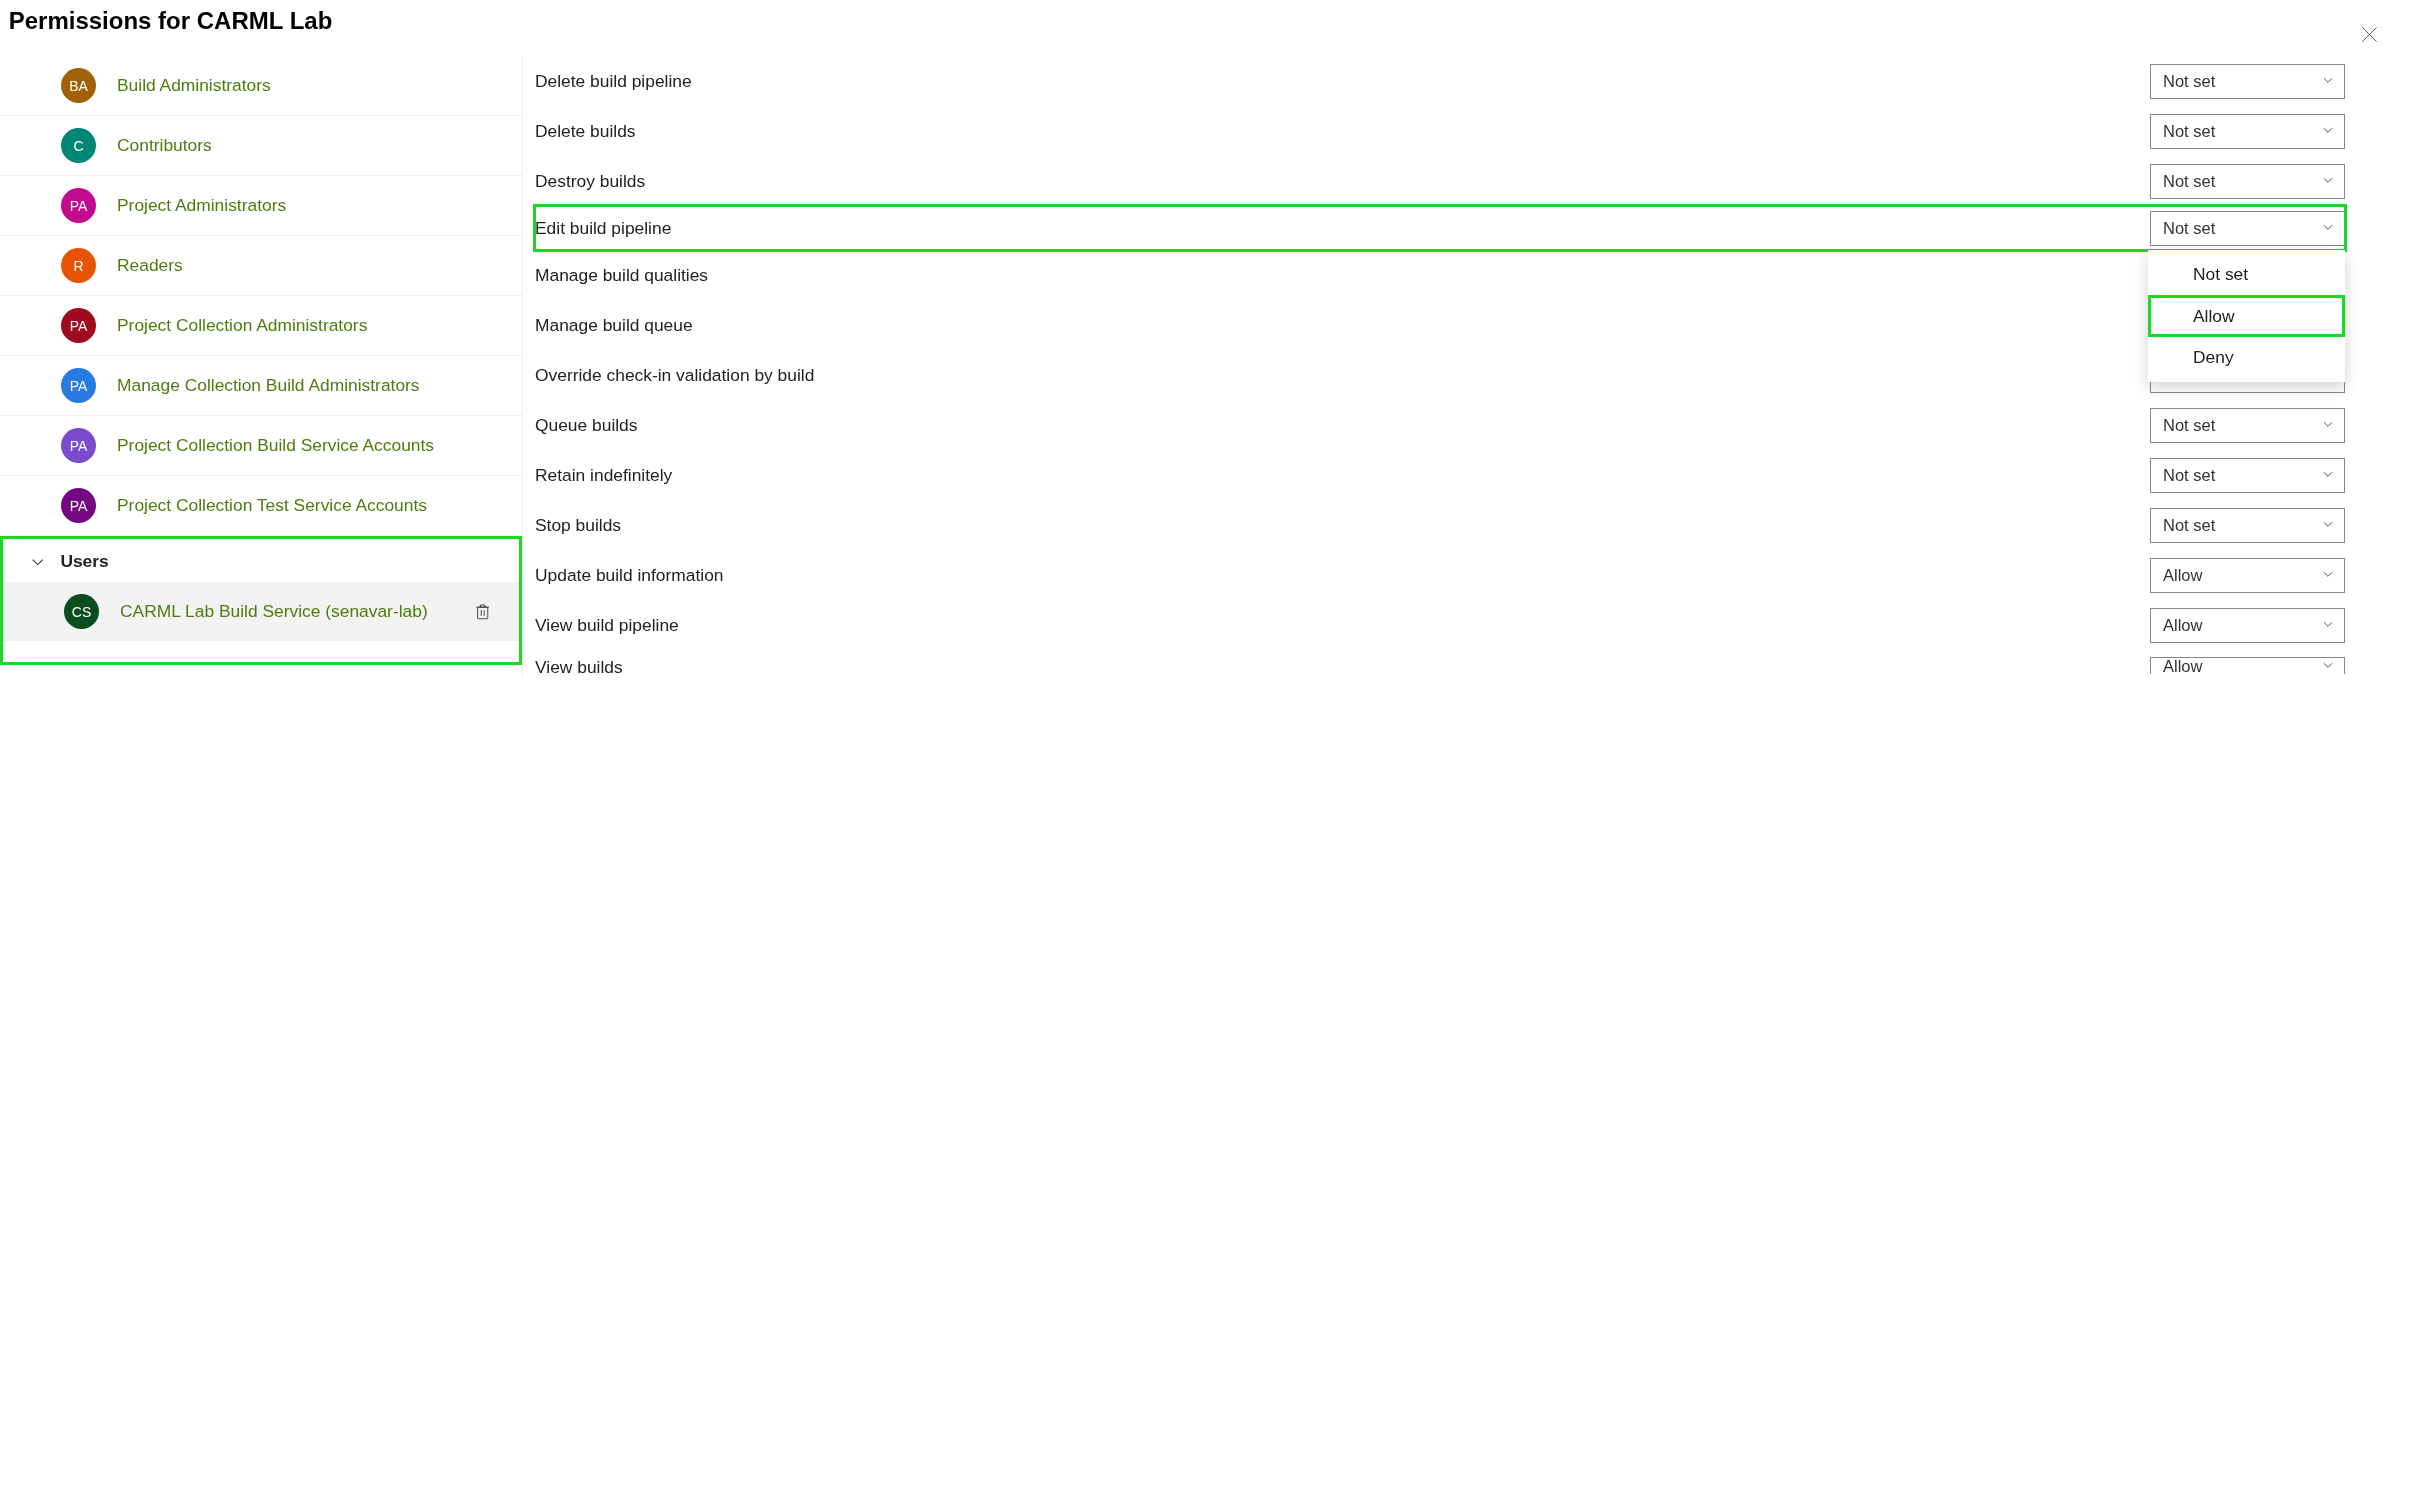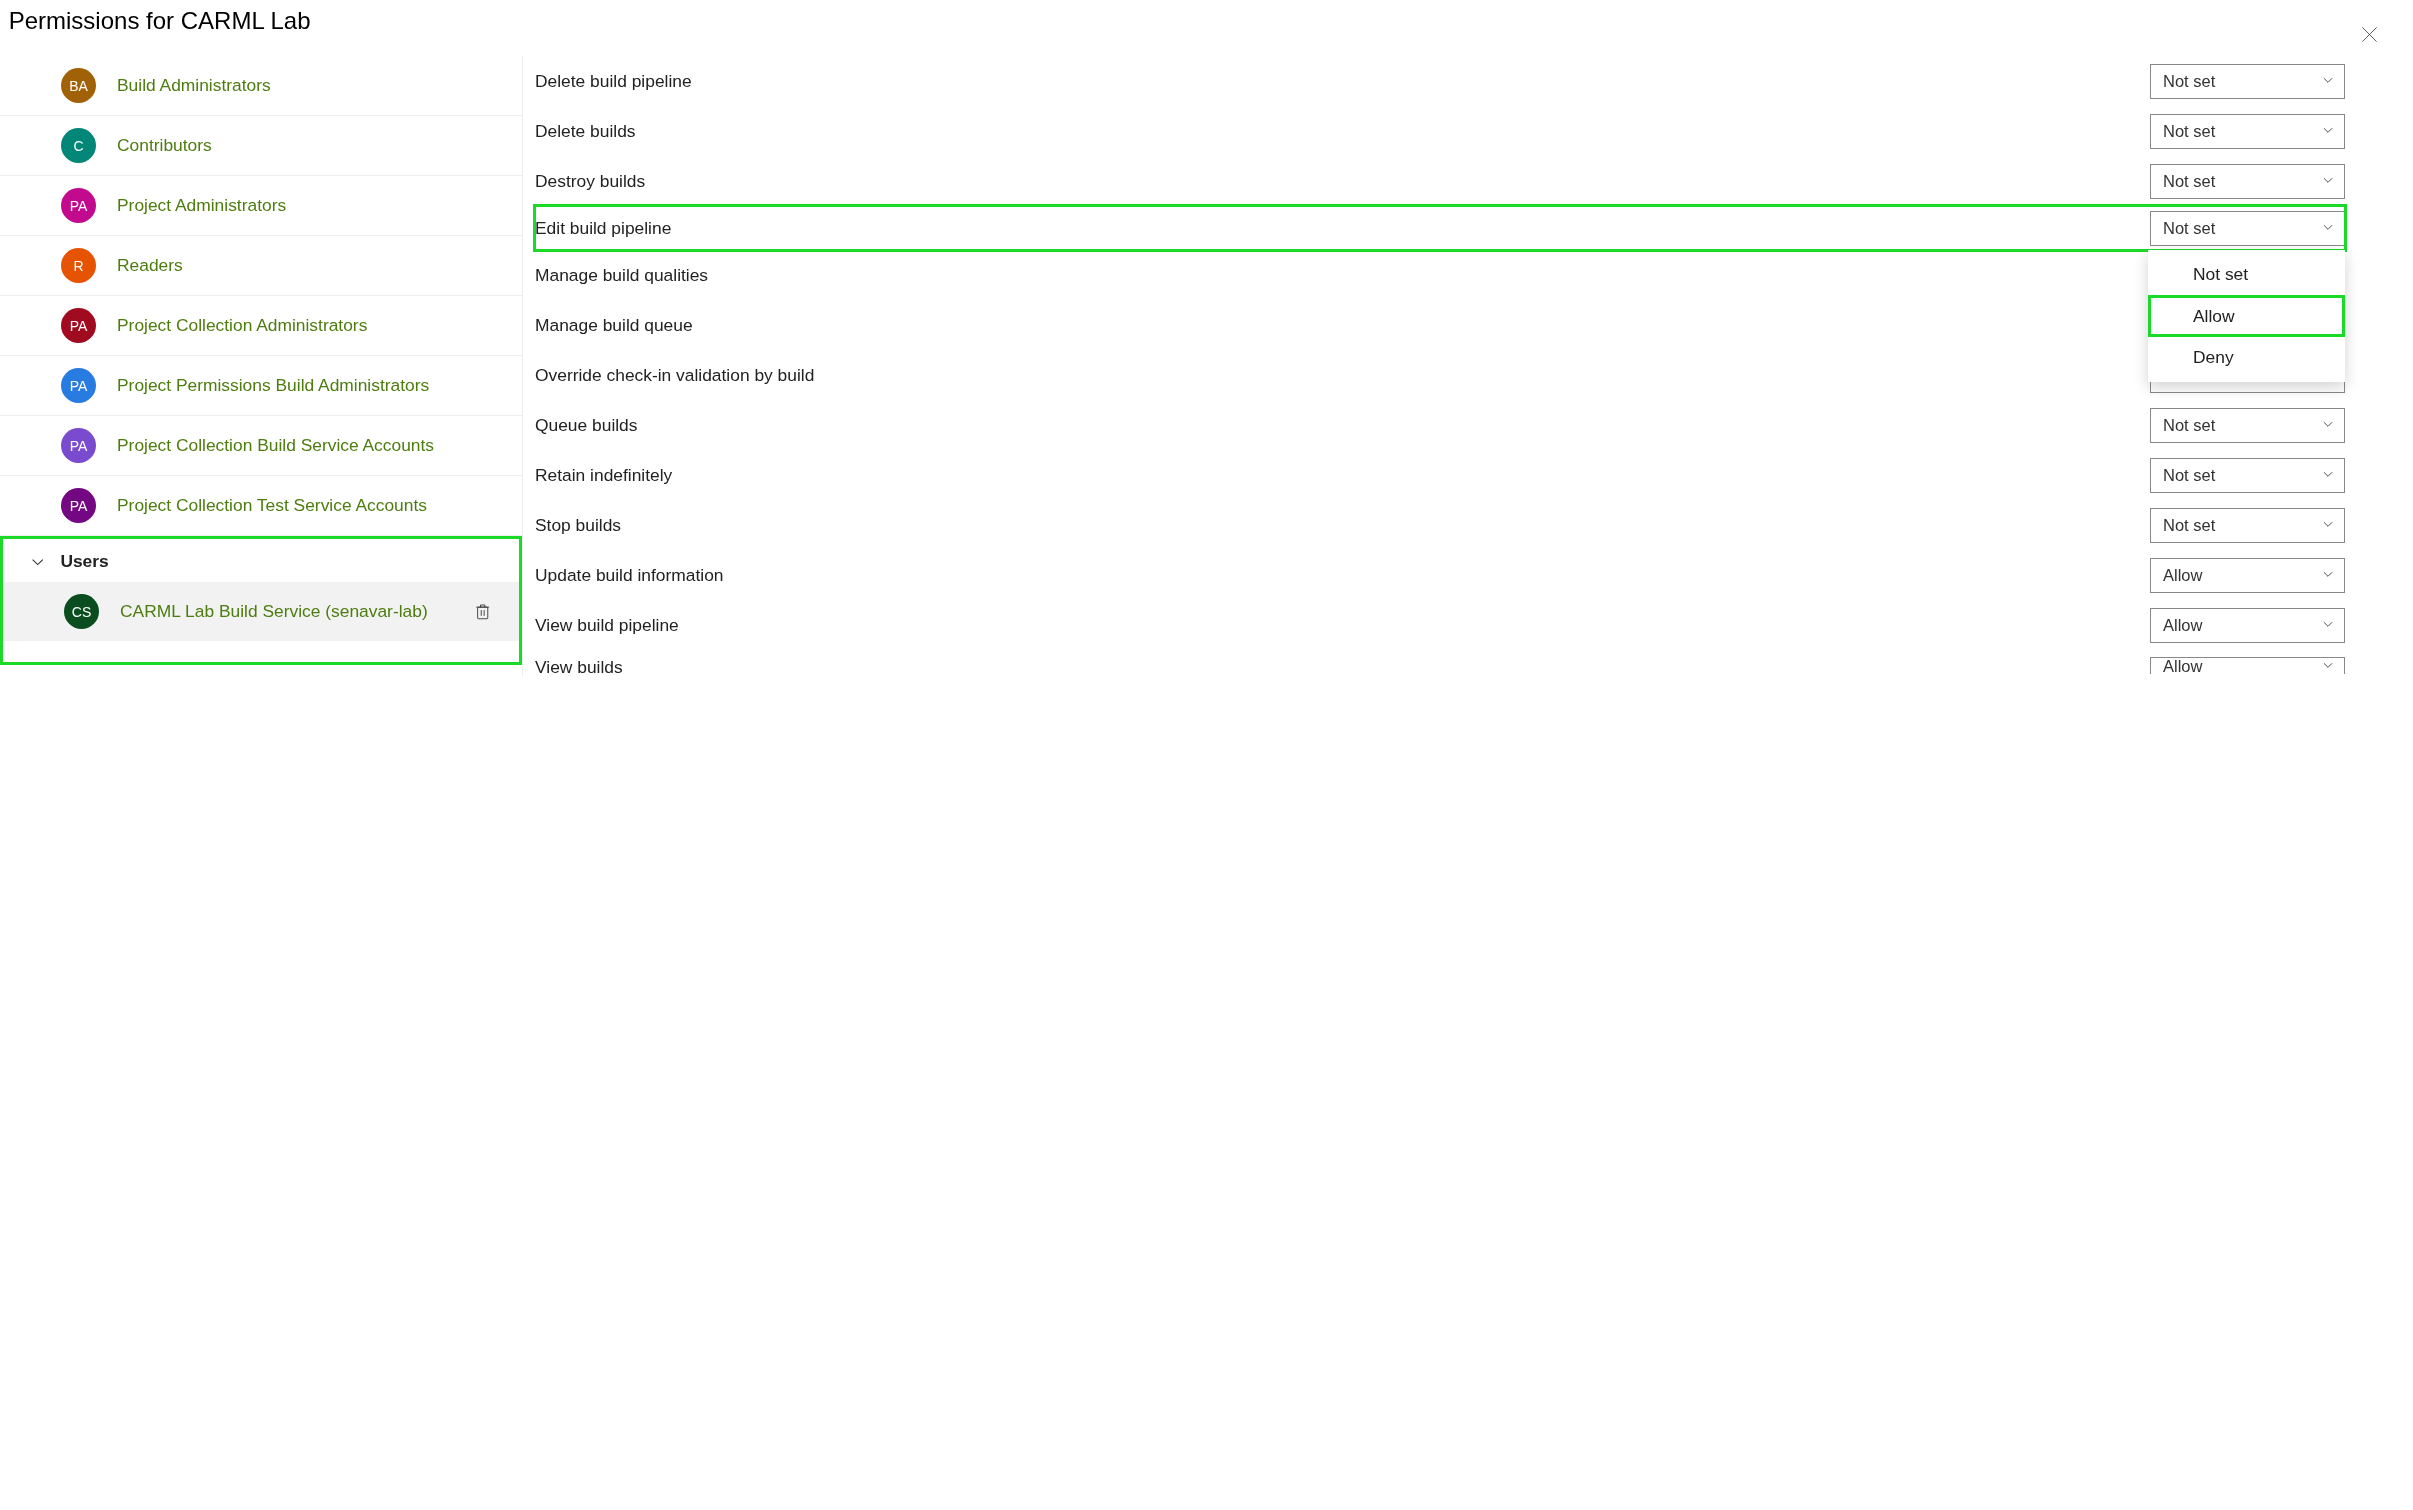--- a/index.html
+++ b/index.html
@@ -9,21 +9,21 @@
       font-family: "Segoe UI", -apple-system, BlinkMacSystemFont, sans-serif;
     }
     body {
       background: #fff;
       font-size: 17.4px;
       color: #333;
       position: relative;
     }
     .page-title {
       font-size: 24px;
-      font-weight: 400;
+      font-weight: 700;
       color: #000;
       padding: 7px 8.7px 21px 8.7px;
     }
     .close-btn {
       position: absolute;
       top: 17.4px;
       right: 26px;
       width: 35px;
       height: 35px;
       display: flex;
@@ -209,21 +209,21 @@
     <div class="group-item">
       <div class="avatar" style="background:#e65403">R</div>
       <div class="group-label">Readers</div>
     </div>
     <div class="group-item">
       <div class="avatar" style="background:#a00b1f">PA</div>
       <div class="group-label">Project Collection Administrators</div>
     </div>
     <div class="group-item">
       <div class="avatar" style="background:#287be1">PA</div>
-      <div class="group-label">Project Permissions Build Administrators</div>
+      <div class="group-label">Manage Collection Build Administrators</div>
     </div>
     <div class="group-item">
       <div class="avatar" style="background:#7b4bcf">PA</div>
       <div class="group-label">Project Collection Build Service Accounts</div>
     </div>
     <div class="group-item">
       <div class="avatar" style="background:#730882">PA</div>
       <div class="group-label">Project Collection Test Service Accounts</div>
     </div>
 

